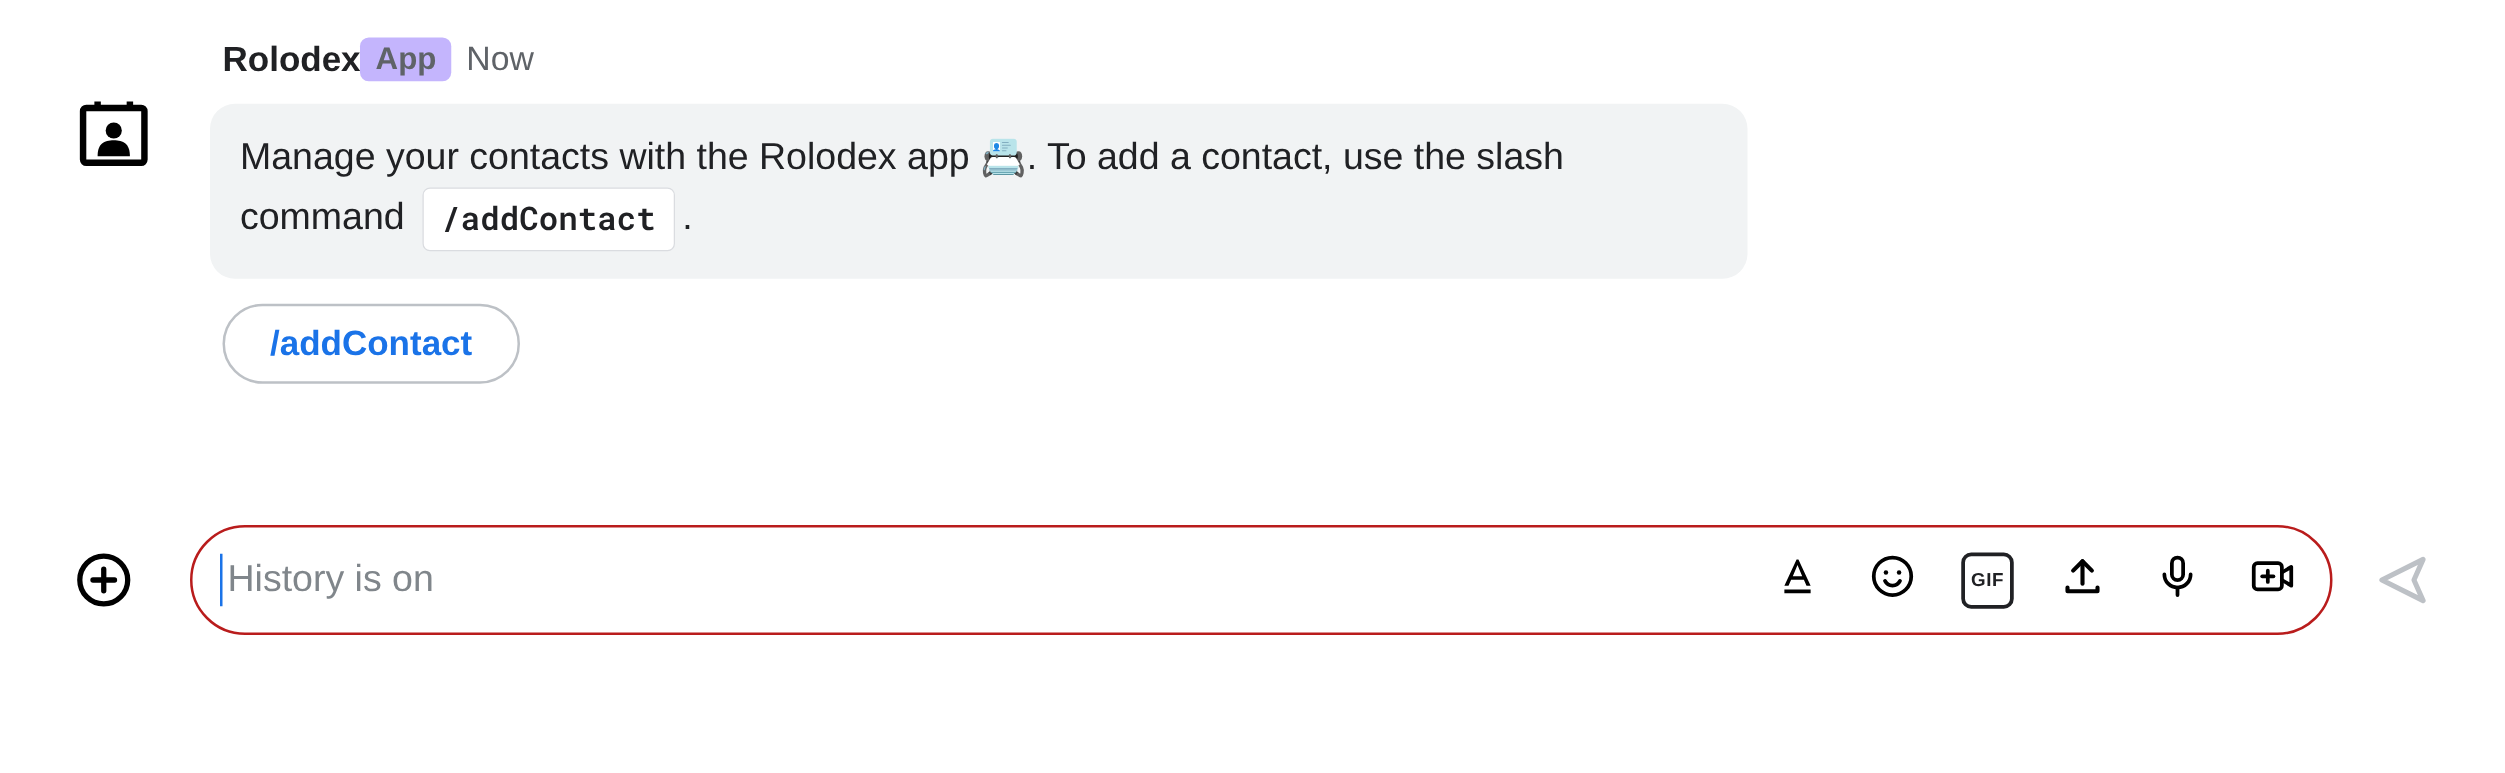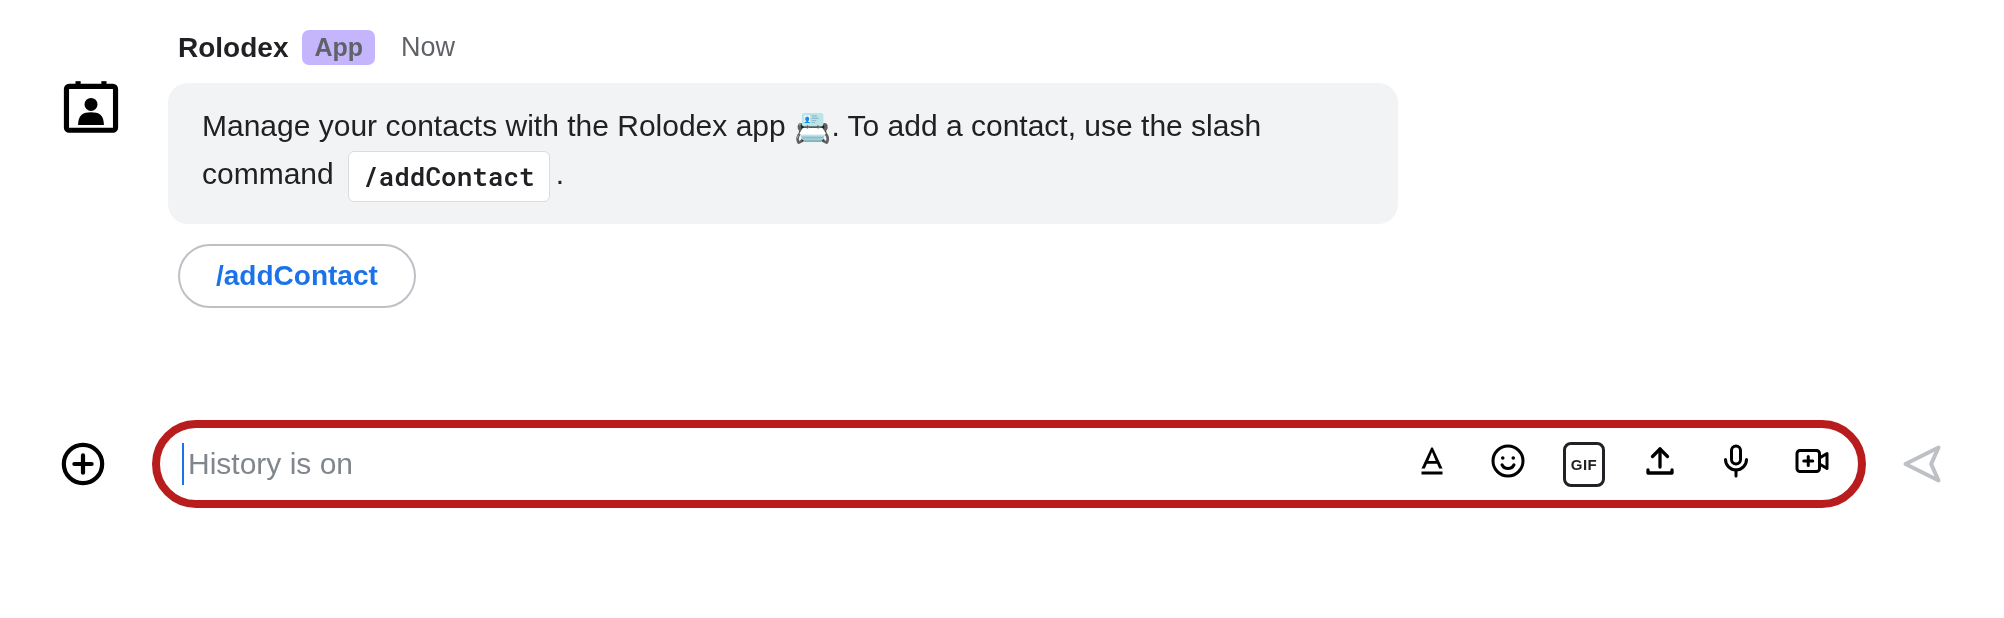--- a/index.html
+++ b/index.html
@@ -30,21 +30,21 @@
     height: 62px;
     margin-top: 46px;
     margin-right: 46px;
     flex-shrink: 0;
   }
   .avatar svg { width: 62px; height: 62px; }
   .msg-col { flex: 1; }
   .header-line {
     display: flex;
     align-items: center;
-    gap: 14px;
+    gap: 0;
     margin-bottom: 18px;
     padding-left: 10px;
   }
   .author-name {
     font-weight: 700;
     font-size: 28px;
     color: #202124;
   }
   .app-badge {
     background: #c4b5fd;
@@ -57,21 +57,21 @@
   .timestamp {
     color: #5f6368;
     font-size: 27px;
     font-weight: 500;
     margin-left: 12px;
     text-align: right;
   }
   .bubble {
     background: #f1f3f4;
     border-radius: 20px;
-    padding: 20px 28px 22px 34px;
+    padding: 20px 28px 22px 24px;
     font-size: 30px;
     line-height: 1.55;
     color: #202124;
     width: 1230px;
   }
   .emoji { display:inline-block; vertical-align: middle; }
   .inline-code {
     display: inline-block;
     font-family: "Roboto Mono", Menlo, Consolas, monospace;
     font-size: 26px;
@@ -110,21 +110,21 @@
   .plus-btn {
     width: 46px;
     height: 46px;
     margin-right: 46px;
     cursor: pointer;
     flex-shrink: 0;
   }
   .plus-btn svg { width: 46px; height: 46px; }
   .input-shell {
     flex: 1;
-    border: 8px solid #b91c1c;
+    border: 2px solid #b91c1c;
     border-radius: 56px;
     height: 88px;
     display: flex;
     align-items: center;
     padding: 0 28px 0 22px;
     background: #fff;
   }
   .caret {
     display:inline-block;
     width:2px;

